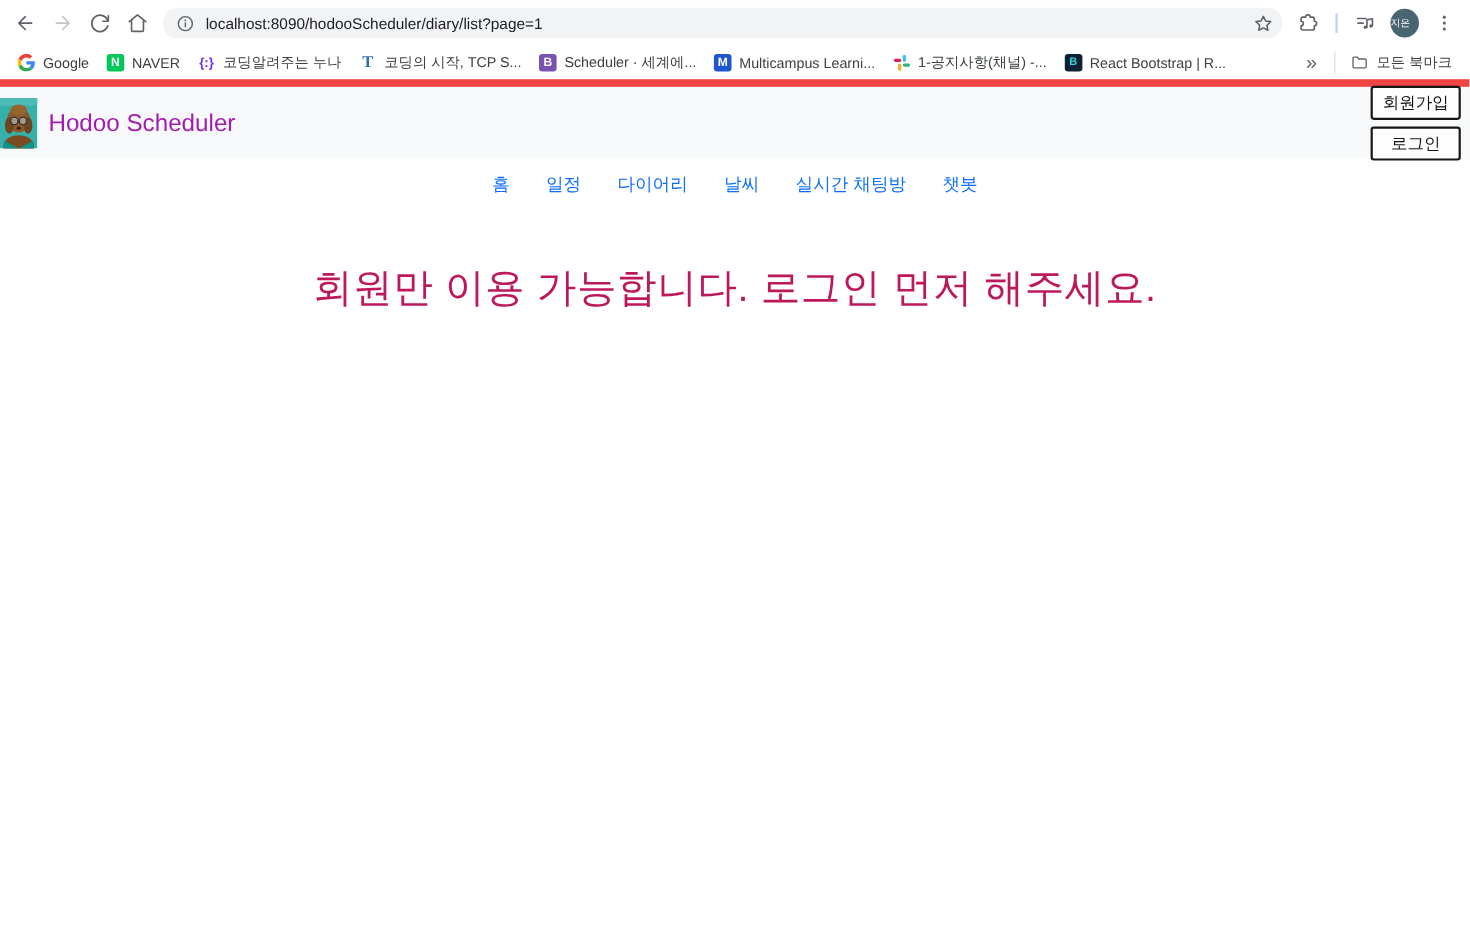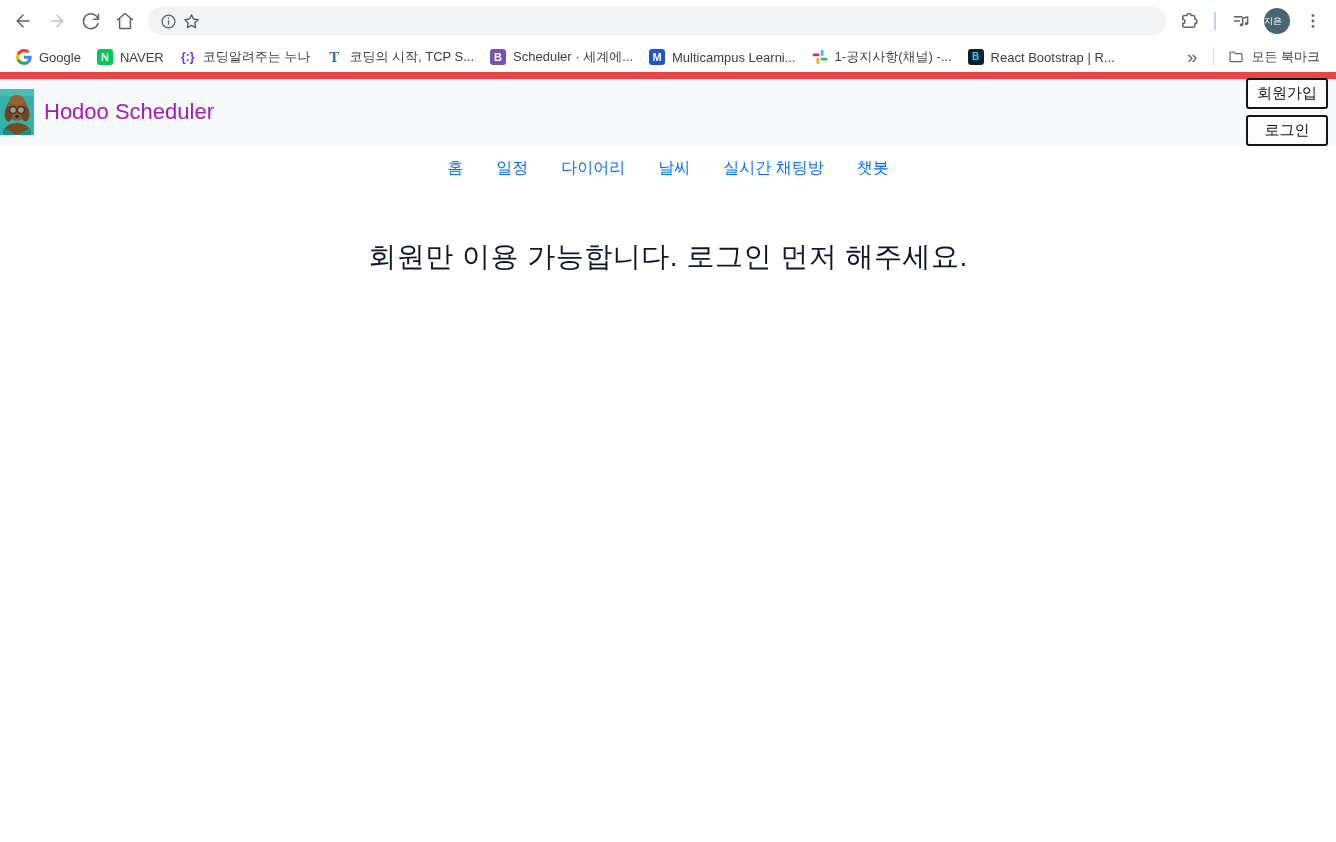--- a/index.html
+++ b/index.html
@@ -53,21 +53,21 @@
   .site-logo { width: 34px; height: 46px; flex: 0 0 auto; display: block; }
   .site-title { font-size: 22px; font-weight: 500; color: #a21caf; margin-left: 10px; }
   .hdr-actions { margin-left: auto; margin-right: 8px; display: flex; gap: 6px; flex-direction: column; }
   .hdr-btn { background: #fdfdfd; border: 2px solid #161616; border-radius: 3px; color: #111;
              font-size: 15px; height: 31px; padding: 2px 9px; cursor: pointer;
              font-family: "Liberation Sans", "DejaVu Sans", sans-serif; }
 
   .site-nav { display: flex; justify-content: center; align-items: center; gap: 33px; padding: 13px 0 12px; background: #fff; }
   .nav-link { color: #0d6efd; font-size: 16px; text-decoration: none; cursor: pointer; white-space: nowrap; }
 
-  .main-message { text-align: center; font-size: 28px; font-weight: 500; color: #0f172a;
+  .main-message { text-align: center; font-size: 36px; font-weight: 500; color: #be185d;
                   margin-top: 47px; letter-spacing: 0.5px; }
 </style>
 </head>
 <body>
 
 <div class="toolbar">
   <button class="tbtn">
     <svg viewBox="0 0 24 24">
         <path class="icon-stroke" d="M19 12H5M12 19l-7-7 7-7"></path>
       </svg>
@@ -90,20 +90,21 @@
   </button>
 
   <div class="urlbar">
     <span class="info-ic">
       <svg viewBox="0 0 24 24" width="17" height="17">
         <circle class="icon-stroke" cx="12" cy="12" r="9"></circle>
         <path class="icon-stroke" d="M12 11v5"></path>
         <circle cx="12" cy="7.8" r="1.1" fill="#5f6368"></circle>
       </svg>
     </span>
+    <span class="url-text">localhost:8090/hodooScheduler/diary/list?page=1</span>
     <button class="star-btn">
       <svg viewBox="0 0 24 24" width="19" height="19">
         <path class="icon-stroke" d="M12 3.6l2.6 5.3 5.8.8-4.2 4.1 1 5.8-5.2-2.7-5.2 2.7 1-5.8-4.2-4.1 5.8-.8z"></path>
       </svg>
     </button>
   </div>
 
   <button class="tbtn">
     <svg viewBox="0 0 24 24">
       <path class="icon-stroke" d="M9.5 5.5a2.5 2.5 0 0 1 5 0H17a2 2 0 0 1 2 2v2.5a2.5 2.5 0 0 1 0 5V17.5a2 2 0 0 1-2 2H6.5a2 2 0 0 1-2-2V15a2.5 2.5 0 0 0 0-5V7.5a2 2 0 0 1 2-2z"></path>

